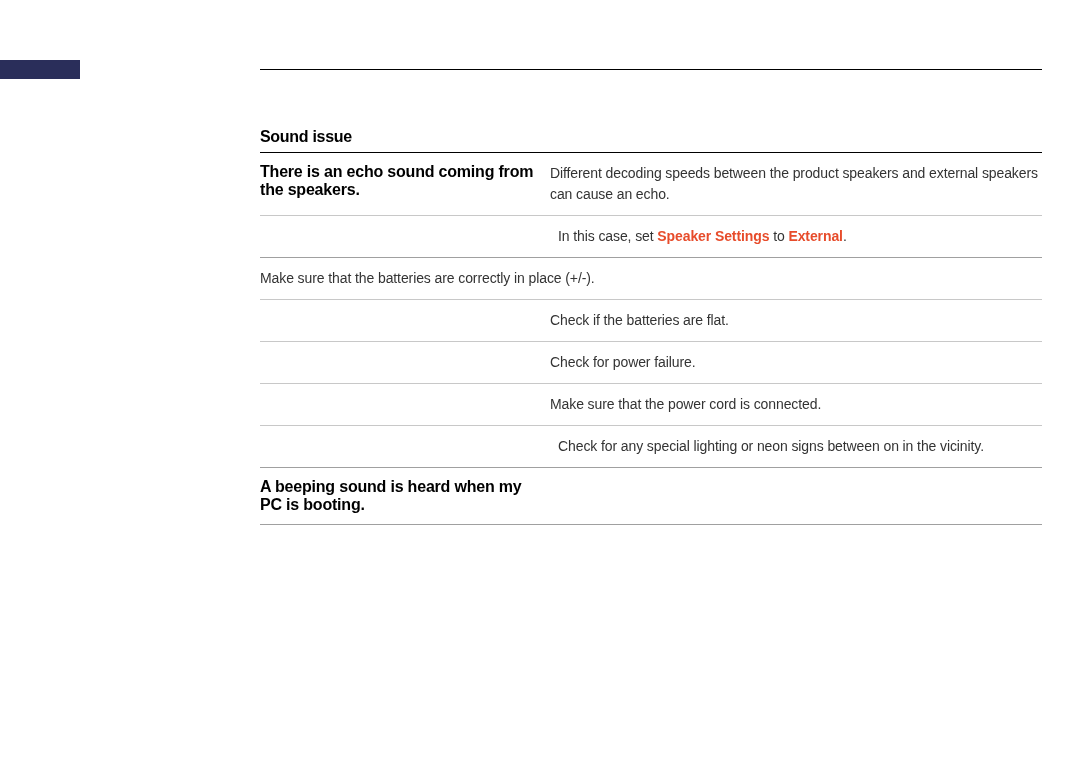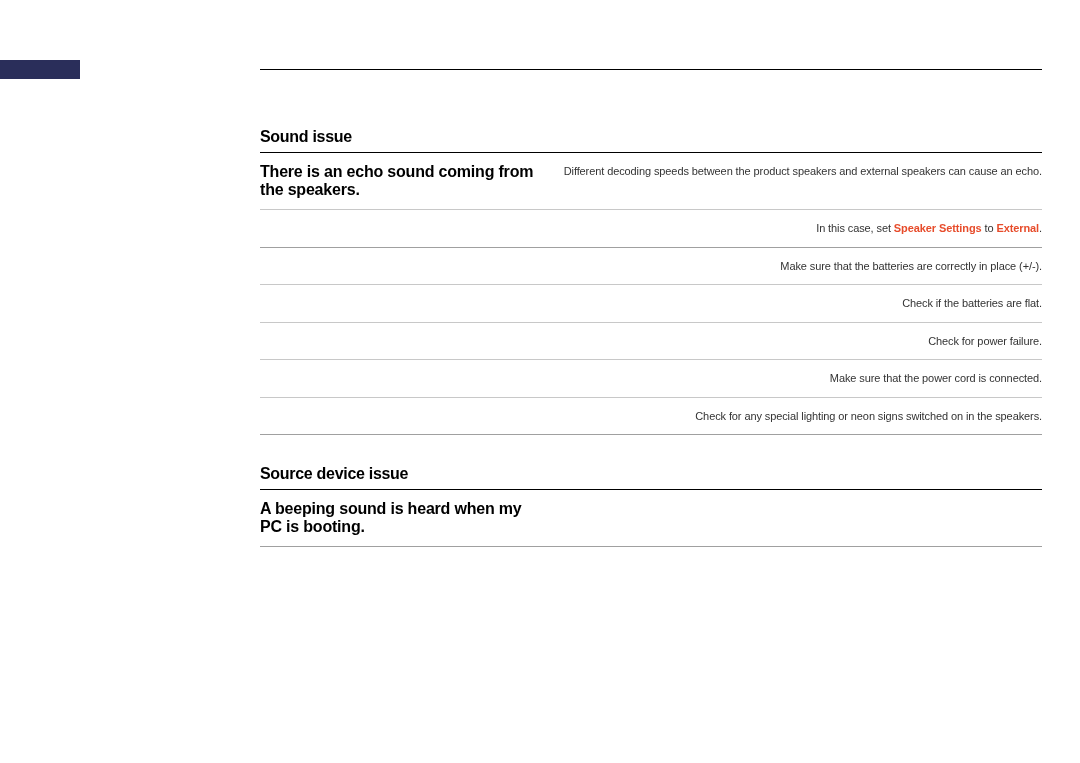--- a/index.html
+++ b/index.html
@@ -64,25 +64,24 @@
     width: 290px;
     padding: 10px 10px 10px 0;
     font-size: 16px;
     font-weight: 700;
     color: #000;
     letter-spacing: -0.2px;
   }
   .solution {
     flex: 1;
     padding: 10px 0;
-    font-size: 11px;
+    font-size: 14px;
     color: #333;
     line-height: 1.5;
     letter-spacing: -0.1px;
-    text-align: right;
   }
   .highlight {
     color: #e74c2b;
     font-weight: 700;
   }
 </style>
 </head>
 <body>
 
 <div class="header-bar"></div>
@@ -112,21 +111,20 @@
   <div class="row">
     <div class="problem"></div>
     <div class="solution">Check for power failure.</div>
   </div>
   <div class="row">
     <div class="problem"></div>
     <div class="solution">Make sure that the power cord is connected.</div>
   </div>
   <div class="row section-end">
     <div class="problem"></div>
-    <div class="solution">Check for any special lighting or neon signs switched on in the speakers.</div>
+    <div class="solution">Check for any special lighting or neon signs between on in the vicinity.</div>
   </div>
 
-  <div class="section-title">Source device issue</div>
   <div class="row section-end">
     <div class="problem">A beeping sound is heard when my PC is booting.</div>
   </div>
 
 </div>
 
 </body></html>

